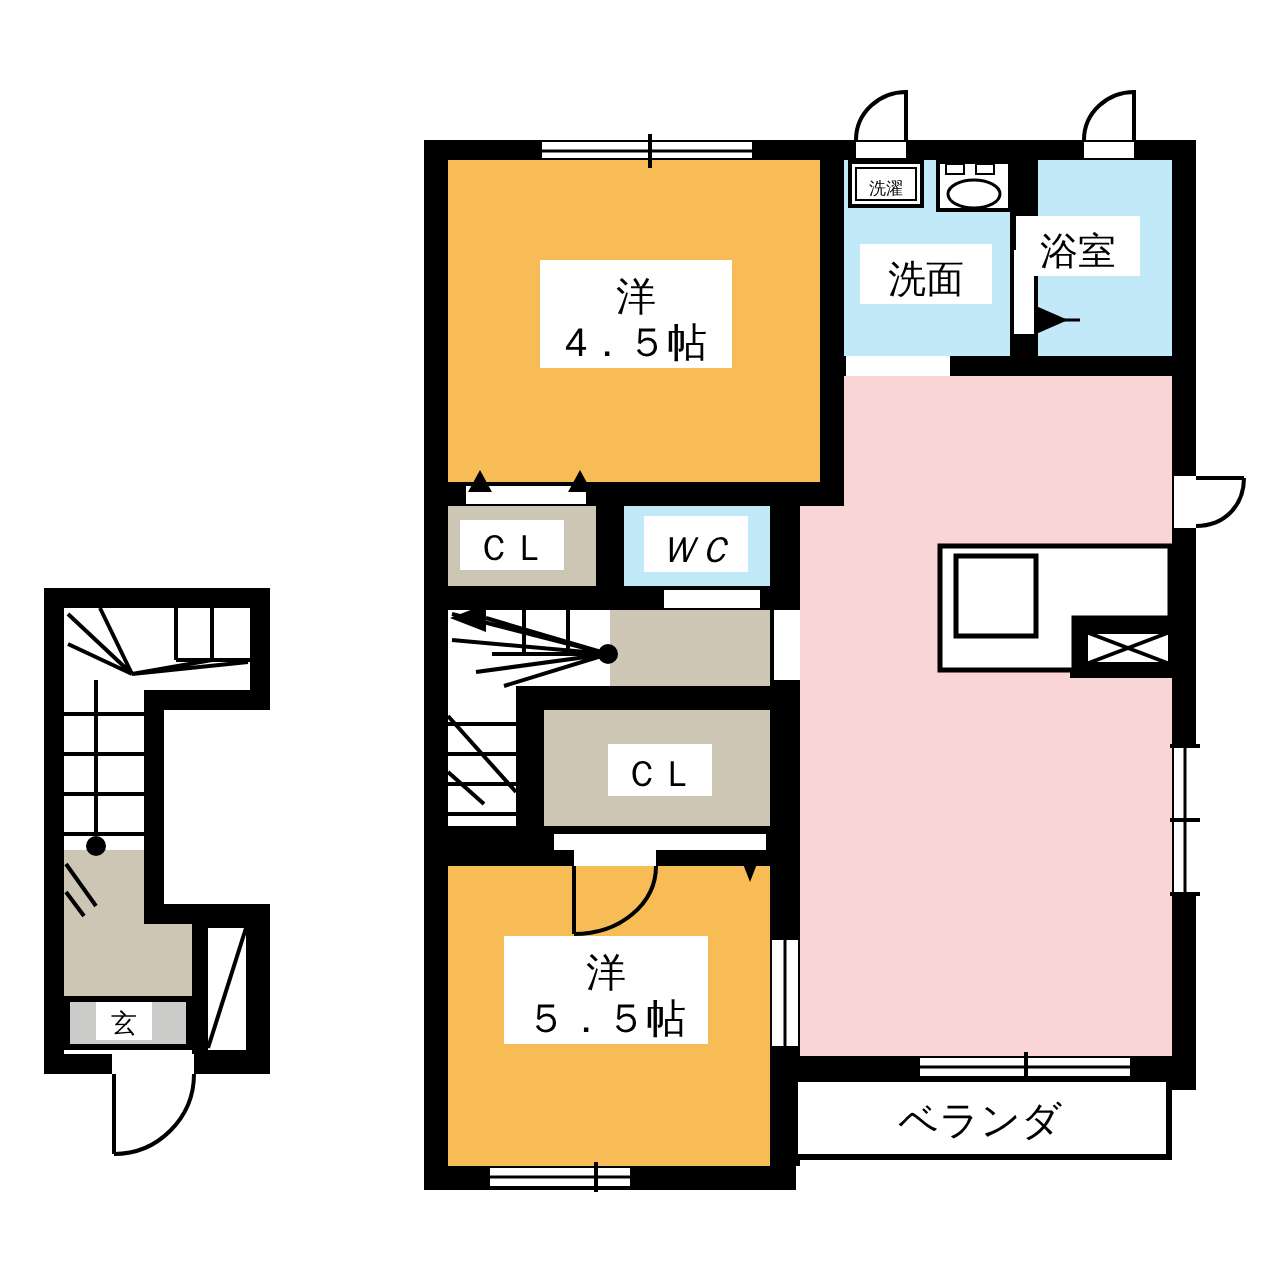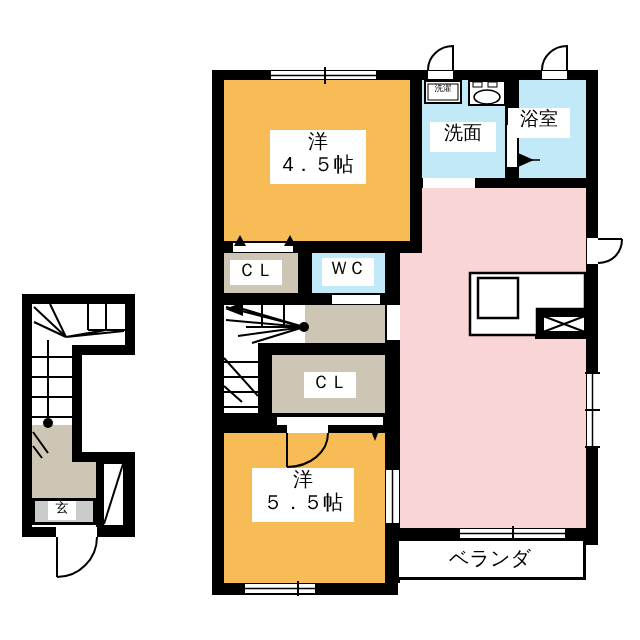--- a/index.html
+++ b/index.html
@@ -5,21 +5,21 @@
   html,body{margin:0;padding:0;background:#fff;}
   #stage{
     position:relative;width:640px;height:640px;background:#ffffff;overflow:hidden;
     font-family:"Liberation Sans","DejaVu Sans",sans-serif;
   }
   .wall{position:absolute;background:#000;}
   .room{position:absolute;}
   .white-inset{position:absolute;background:#fff;}
   .label{
     position:absolute;background:#fff;color:#000;
-    display:flex;flex-direction:column;align-items:center;justify-content:flex-start;
+    display:flex;flex-direction:column;align-items:center;justify-content:flex-end;
     line-height:1.15;text-align:center;white-space:nowrap;
   }
   .label .big{font-size:20px;}
   .nobg{background:transparent;}
   svg.overlay{position:absolute;left:0;top:0;pointer-events:none;}
 </style>
 </head>
 <body>
 
 <div id="stage">
@@ -178,21 +178,21 @@
 
 
   <div class="label" style="left:430px;top:122px;width:66px;height:30px;font-size:19px;">
     <div>洗面</div>
   </div>
 
   <div class="label" style="left:508px;top:108px;width:62px;height:30px;font-size:19px;">
     <div>浴室</div>
   </div>
 
-  <div class="label" style="left:322px;top:258px;width:52px;height:28px;font-size:18px;">
+  <div class="label" style="left:322px;top:258px;width:52px;height:28px;font-size:18px;font-style:italic;">
     <div>ＷＣ</div>
   </div>
 
   <div class="label" style="left:230px;top:260px;width:52px;height:25px;font-size:18px;">
     <div>ＣＬ</div>
   </div>
 
   <div class="label" style="left:304px;top:372px;width:52px;height:26px;font-size:18px;">
     <div>ＣＬ</div>
   </div>

